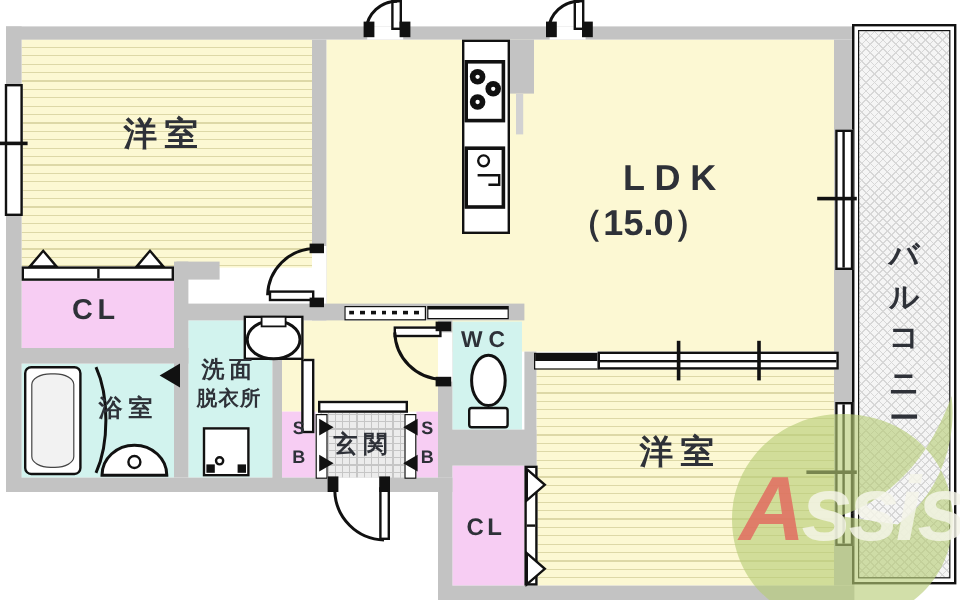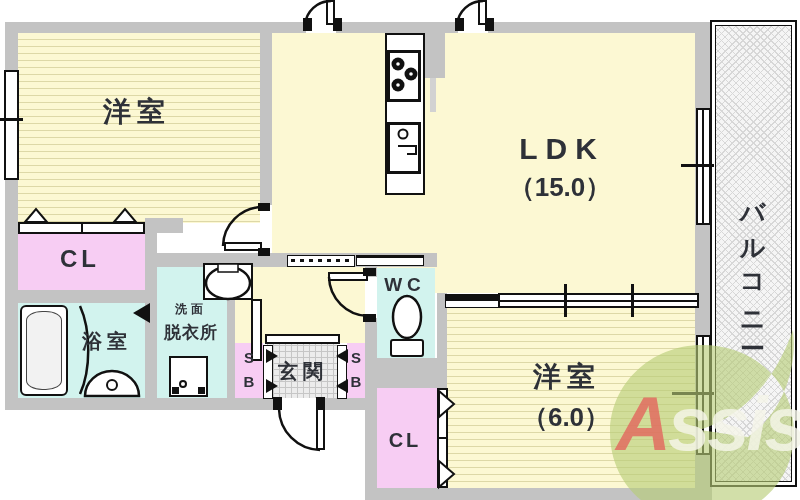--- a/index.html
+++ b/index.html
@@ -192,31 +192,30 @@
 
     <polygon points="25,222 36,209 47,222" fill="#fff" stroke="#111" stroke-width="2"></polygon>
     <polygon points="114,222 125,209 136,222" fill="#fff" stroke="#111" stroke-width="2"></polygon>
     <polygon points="439,391 454,404 439,417" fill="#fff" stroke="#111" stroke-width="2"></polygon>
     <polygon points="439,461 454,474 439,487" fill="#fff" stroke="#111" stroke-width="2"></polygon>
   </svg>
 
   <div class="lbl lblz" style="left:137px;top:112px;font-size:28px;letter-spacing:6px;">洋室</div>
 
   <div class="lbl lblz" style="left:562px;top:149px;font-size:30px;letter-spacing:8px;">LDK</div>
-  <div class="lbl lblz" style="left:560px;top:187px;font-size:26px;">（15.0）</div>
+  <div class="lbl lblz" style="left:532px;top:187px;font-size:30px;">（15.0）</div>
 
   <div class="lbl lblz" style="left:567px;top:377px;font-size:28px;letter-spacing:6px;">洋室</div>
-  <div class="lbl lblz" style="left:566px;top:417px;font-size:26px;">（6.0）</div>
 
   <div class="lbl lblz" style="left:80px;top:259px;font-size:24px;letter-spacing:4px;">CL</div>
   <div class="lbl lblz" style="left:405px;top:440px;font-size:20px;letter-spacing:3px;">CL</div>
 
   <div class="lbl lblz" style="left:107px;top:341px;font-size:20px;letter-spacing:5px;">浴室</div>
 
-  <div class="lbl lblz" style="left:191px;top:309px;font-size:12px;letter-spacing:4px;">洗面</div>
+  <div class="lbl lblz" style="left:191px;top:309px;font-size:19px;letter-spacing:4px;">洗面</div>
   <div class="lbl lblz" style="left:191px;top:332px;font-size:17px;letter-spacing:1px;">脱衣所</div>
 
   <div class="lbl lblz" style="left:405px;top:284px;font-size:19px;letter-spacing:5px;">WC</div>
   <div class="lbl lblz" style="left:303px;top:371px;font-size:20px;letter-spacing:5px;">玄関</div>
 
   <div class="lbl lblz" style="left:249px;top:357px;font-size:15px;">S</div>
   <div class="lbl lblz" style="left:249px;top:381px;font-size:15px;">B</div>
   <div class="lbl lblz" style="left:356px;top:357px;font-size:15px;">S</div>
   <div class="lbl lblz" style="left:356px;top:381px;font-size:15px;">B</div>
 

